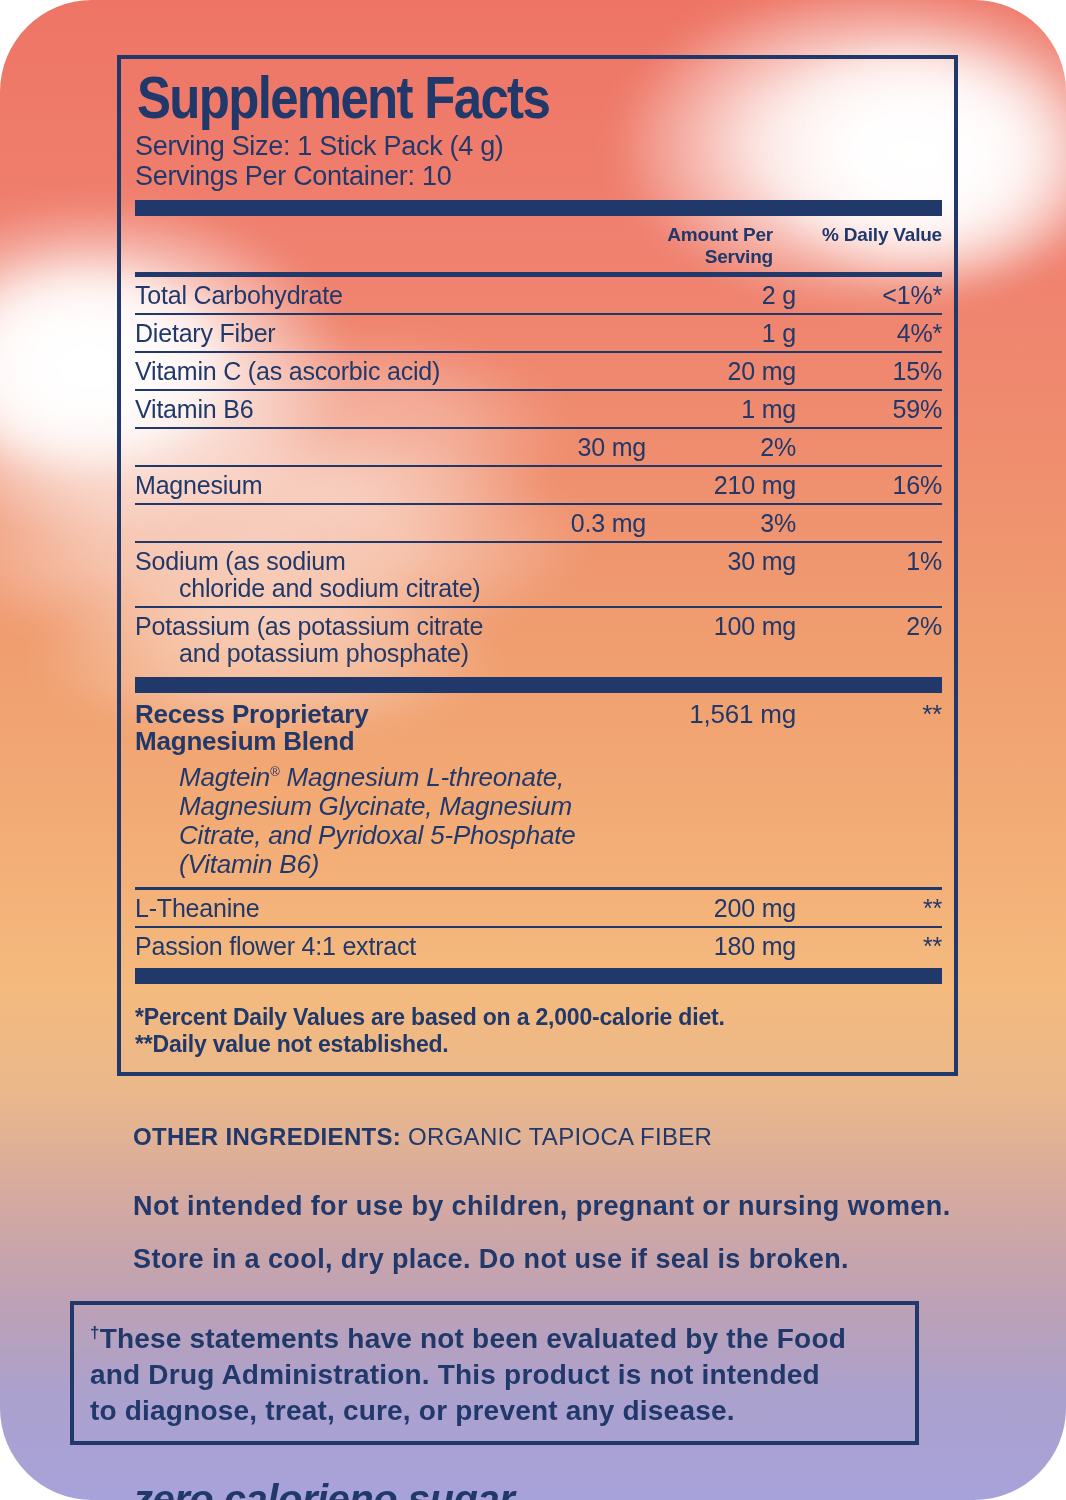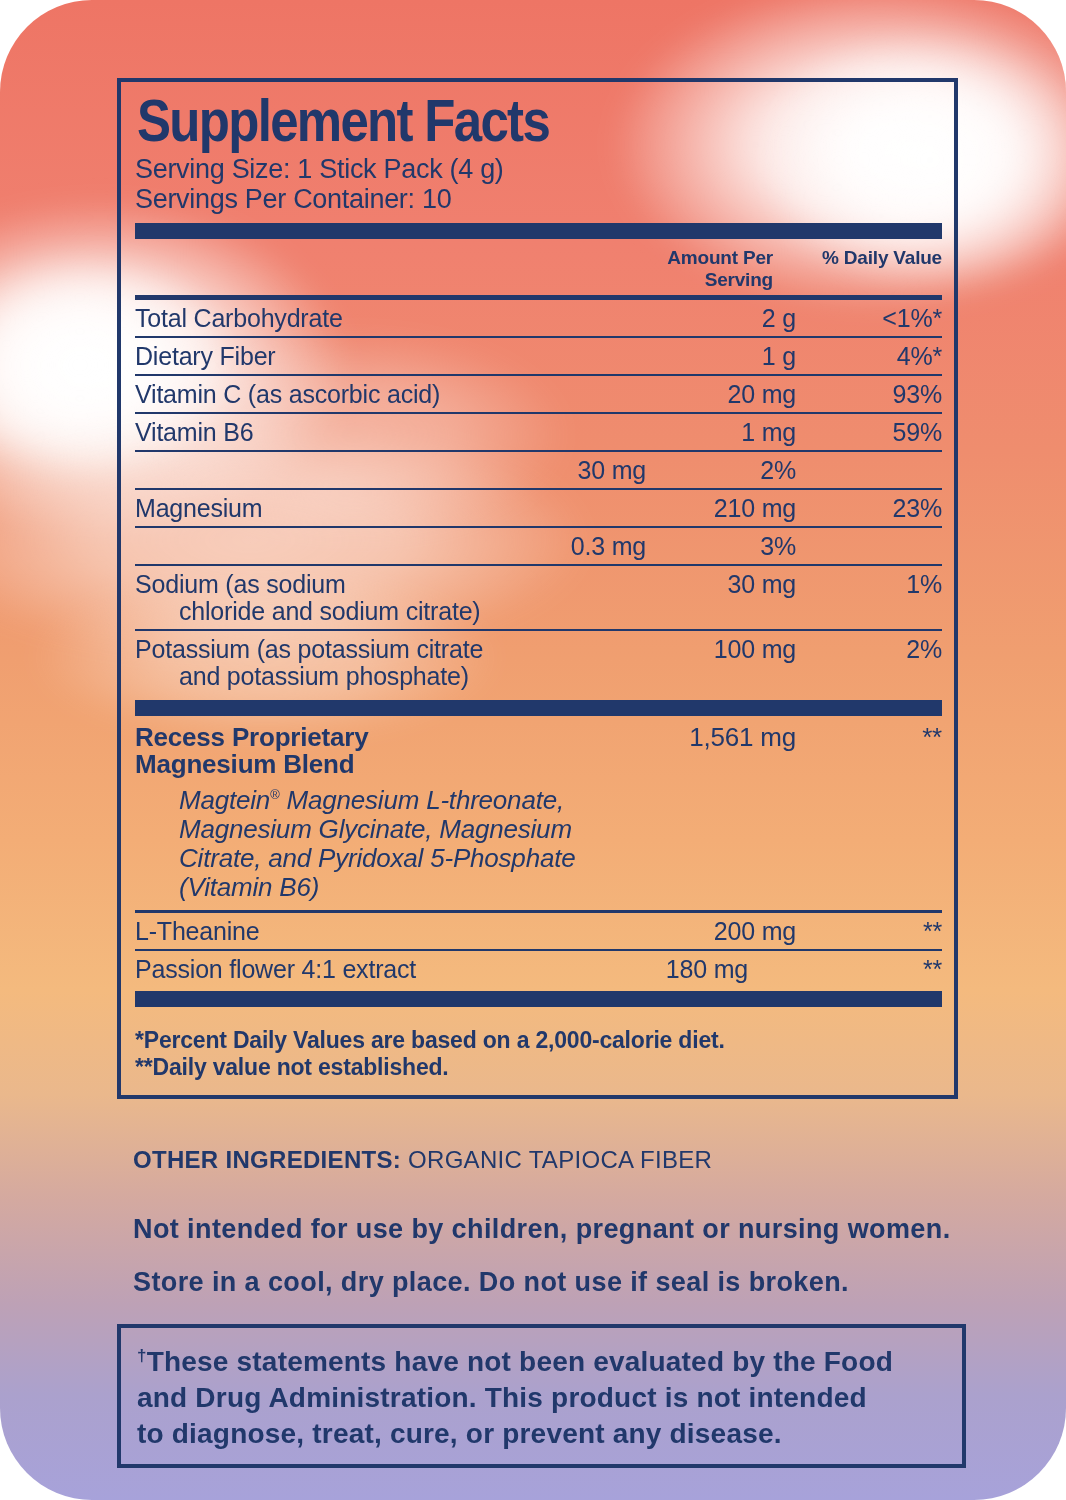--- a/index.html
+++ b/index.html
@@ -15,21 +15,21 @@
     background:radial-gradient(closest-side, rgba(255,255,255,.98) 0%, rgba(255,255,255,.82) 45%, rgba(255,255,255,0) 100%);}
   .c1 {left:610px;top:-20px;width:540px;height:330px;}
   .c1b{left:760px;top:30px;width:340px;height:260px;}
   .c2 {left:-150px;top:200px;width:500px;height:340px;}
   .c2b{left:-70px;top:250px;width:300px;height:230px;}
   .c3 {left:-90px;top:420px;width:680px;height:240px;opacity:.55;}
   .c4 {left:30px;top:575px;width:470px;height:165px;opacity:.4;}
   .c5 {left:140px;top:330px;width:430px;height:210px;opacity:.35;}
   .content{position:relative;}
 
-  .facts-box{box-sizing:border-box;margin:78px 0 0 117px;width:841px;
+  .facts-box{box-sizing:border-box;margin:55px 0 0 117px;width:841px;
     border:4px solid #21386B;padding:8px 12px 12px 14px;}
   .facts-title{font-size:60px;font-weight:800;letter-spacing:-2px;line-height:54px;
     transform:scaleX(.85);transform-origin:left center;white-space:nowrap;margin:4px 0 6px 2px;}
   .serving p{margin:0;font-size:27px;line-height:30px;font-weight:500;letter-spacing:-.3px;}
   .bar{height:16px;background:#21386B;}
   .b1{margin-top:9px;}
   .b2{margin-top:6px;}
   .b3{margin-top:2px;}
   .cols-header{display:grid;grid-template-columns:1fr 150px 146px;padding:8px 0 4px;
     font-weight:700;font-size:19px;letter-spacing:-.2px;gap:23px;}
@@ -40,30 +40,30 @@
   .row .amt,.row .dv,.h-amt,.h-dv{text-align:right;}
   .row.noline{border-bottom:none;}
   .l2{display:block;padding-left:44px;}
   .blend-row{display:grid;grid-template-columns:1fr 150px 146px;align-items:start;
     padding:8px 0 0;font-size:26px;line-height:27px;font-weight:700;letter-spacing:-.2px;}
   .blend-row .amt,.blend-row .dv{text-align:right;font-weight:500;}
   .blend-desc{padding:8px 0 8px 44px;font-size:26px;line-height:29px;font-weight:500;letter-spacing:-.2px;font-style:italic;}
   .blend-desc span.line{display:block;white-space:nowrap;}
   .reg{font-size:13px;vertical-align:super;line-height:0;}
   .thin{height:2.5px;background:#21386B;}
-  .herb-last{padding-bottom:6px;gap:48px;}
+  .herb-last{padding-bottom:6px;}
   .footnotes{padding:20px 0 2px;font-size:23px;line-height:27px;font-weight:700;letter-spacing:-.2px;}
   .footnotes span{display:block;}
 
   .other-ing{margin:47px 40px 0 133px;font-size:24px;letter-spacing:.3px;white-space:nowrap;}
   .other-ing .lbl{font-weight:700;}
   .other-ing .val{font-weight:500;}
   .warn{margin:40px 40px 0 133px;font-size:27px;font-weight:600;letter-spacing:.4px;white-space:nowrap;}
   .warn + .warn{margin-top:22px;}
-  .fda-box{box-sizing:border-box;margin:26px 0 0 117px;width:849px;border:4px solid #21386B;
+  .fda-box{box-sizing:border-box;margin:26px 0 0 70px;width:849px;border:4px solid #21386B;
     padding:10px 16px 12px 16px;font-size:28px;line-height:36px;font-weight:700;letter-spacing:.2px;}
   .fda-box span.line{display:block;white-space:nowrap;}
   .fda-box sup{font-size:17px;}
   .badges{display:flex;justify-content:flex-start;margin:32px 116px 0 133px;
     font-size:40px;font-weight:700;letter-spacing:-.5px;font-style:italic;}
 </style>
 </head>
 <body>
 
 <div class="card">
@@ -97,35 +97,35 @@
         <span class="dv">&lt;1%*</span>
       </div>
       <div class="row">
         <span class="nname">Dietary Fiber</span>
         <span class="amt">1 g</span>
         <span class="dv">4%*</span>
       </div>
       <div class="row">
         <span class="nname">Vitamin C (as ascorbic acid)</span>
         <span class="amt">20 mg</span>
-        <span class="dv">93%</span>
+        <span class="dv">15%</span>
       </div>
       <div class="row">
         <span class="nname">Vitamin B6</span>
         <span class="amt">1 mg</span>
         <span class="dv">59%</span>
       </div>
       <div class="row">
         <span class="amt">30 mg</span>
         <span class="dv">2%</span>
       </div>
       <div class="row">
         <span class="nname">Magnesium</span>
         <span class="amt">210 mg</span>
-        <span class="dv">23%</span>
+        <span class="dv">16%</span>
       </div>
       <div class="row">
         <span class="amt">0.3 mg</span>
         <span class="dv">3%</span>
       </div>
       <div class="row">
         <span class="nname">
           <span>Sodium (as sodium</span>
           <span class="l2">chloride and sodium citrate)</span>
         </span>

